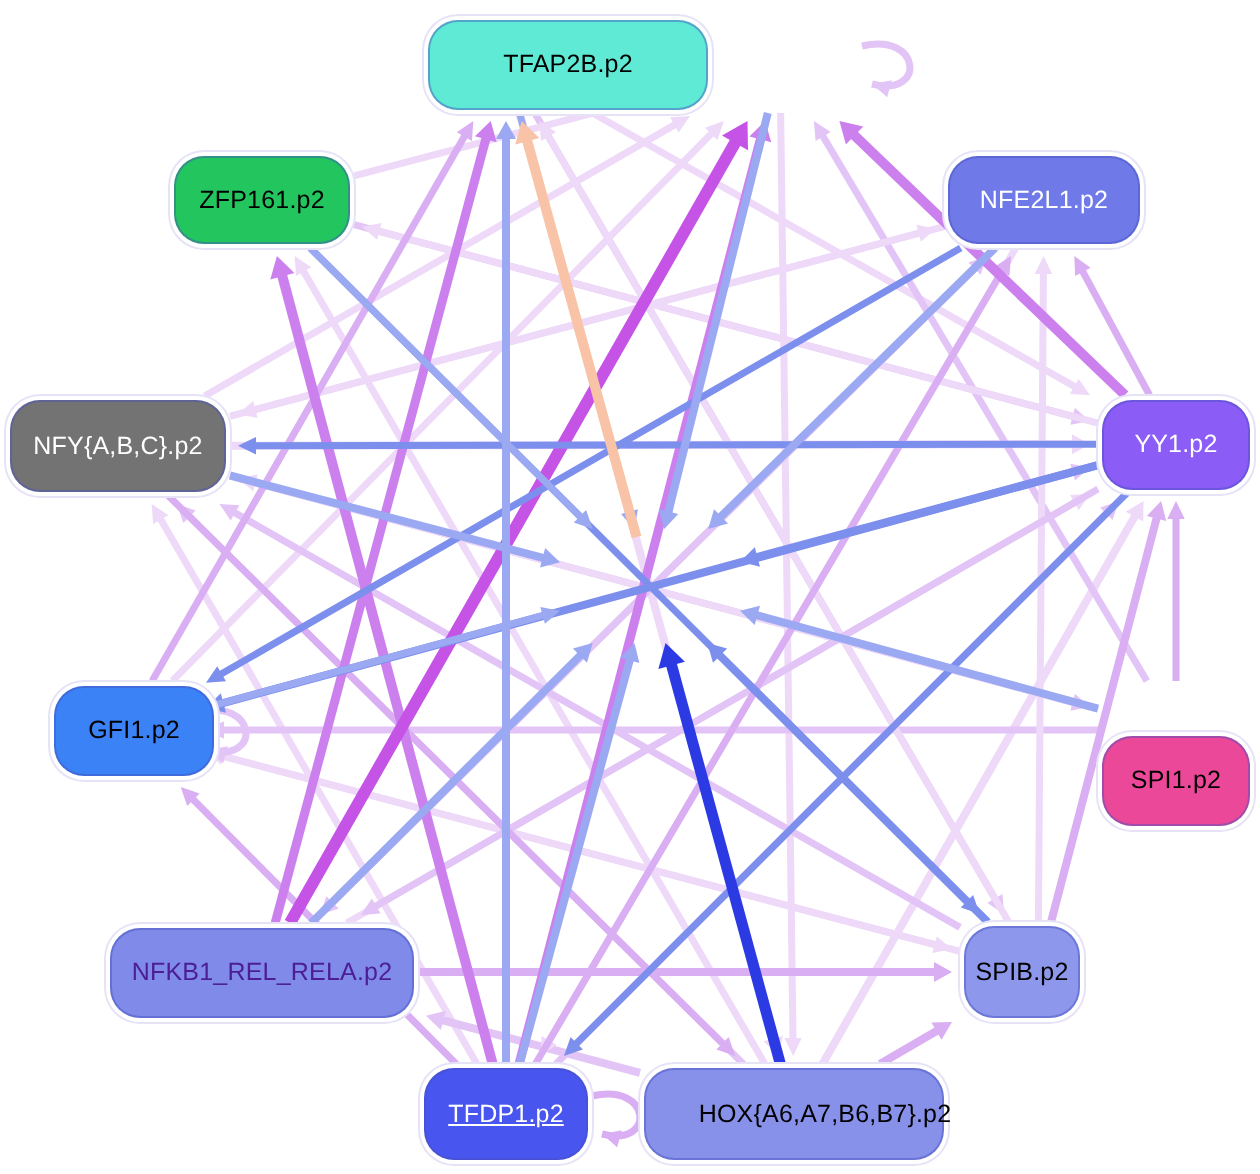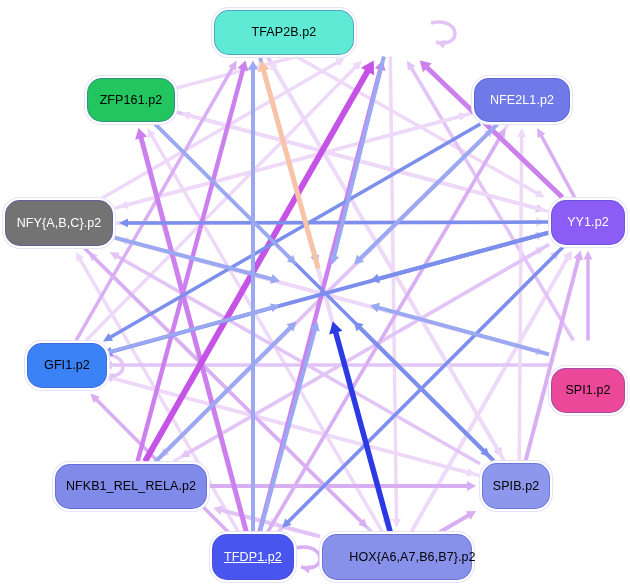--- a/index.html
+++ b/index.html
@@ -302,21 +302,21 @@
       <g>
         <line x1="318.2413793103448" y1="268.5" x2="262.39780892969384" y2="66.06705737014008" stroke="#f8c3a6" stroke-width="5" stroke-linecap="butt"></line>
         <polygon points="260.86206896551727,60.5 269.6792773096263,68.95986625287743 257.62936958205034,72.28397872945011" fill="#f8c3a6"></polygon>
       </g>
     </svg>
   <div id="nodes">
       <div class="node" style="left: 194px; top: 9.5px; width: 140px; height: 45px; background: #5eead4; color: rgb(0, 0, 0); margin-left: 20px;">TFAP2B.p2</div>
       <div class="node" style="left: 474px; top: 78px; width: 96px; height: 44px; background: rgb(111, 122, 232); color: rgb(255, 255, 255);">NFE2L1.p2</div>
       <div class="node" style="left: 551px; top: 199.5px; width: 74px; height: 45px; background: #8b5cf6; color: rgb(255, 255, 255);">YY1.p2</div>
       <div class="node" style="left: 551px; top: 342.5px; width: 74px; height: 45px; background: #ec4899; color: rgb(0, 0, 0); margin-top: 25px;">SPI1.p2</div>
-      <div class="node" style="left: 482px; top: 463px; width: 68px; height: 46px; background: rgb(141, 151, 236); color: rgb(0, 0, 0);">SPIB.p2</div>
+      <div class="node" style="left: 482px; top: 463px; width: 58px; height: 46px; background: rgb(141, 151, 236); color: rgb(0, 0, 0);">SPIB.p2</div>
       <div class="node" style="left: 322px; top: 534px; width: 150px; height: 46px; background: rgb(135, 145, 234); color: rgb(0, 0, 0); padding-left: 31px;">HOX{A6,A7,B6,B7}.p2</div>
       <div class="node" style="left: 212px; top: 534px; width: 82px; height: 46px; background: rgb(72, 85, 238); color: rgb(255, 255, 255); text-decoration: underline;">TFDP1.p2</div>
-      <div class="node" style="left: 55px; top: 463.5px; width: 152px; height: 45px; background: rgb(127, 138, 233); color: #000000;">NFKB1_REL_RELA.p2</div>
+      <div class="node" style="left: 55px; top: 463.5px; width: 152px; height: 45px; background: rgb(127, 138, 233); color: #4c1d95;">NFKB1_REL_RELA.p2</div>
       <div class="node" style="left: 27px; top: 342.5px; width: 80px; height: 45px; background: #3b82f6; color: rgb(0, 0, 0);">GFI1.p2</div>
       <div class="node" style="left: 5px; top: 200px; width: 108px; height: 46px; background: #737373; color: rgb(255, 255, 255);">NFY{A,B,C}.p2</div>
       <div class="node" style="left: 87px; top: 78px; width: 88px; height: 44px; background: #22c55e; color: rgb(0, 0, 0);">ZFP161.p2</div>
     </div>
 </div>
 
 </body></html>

